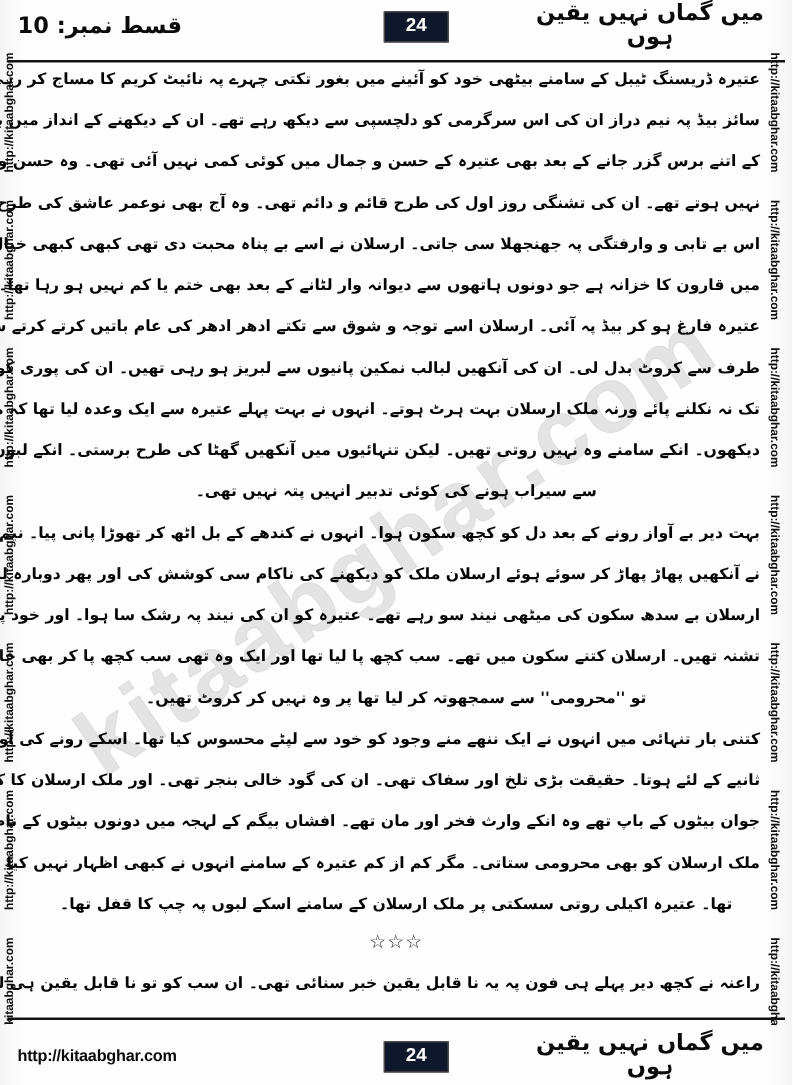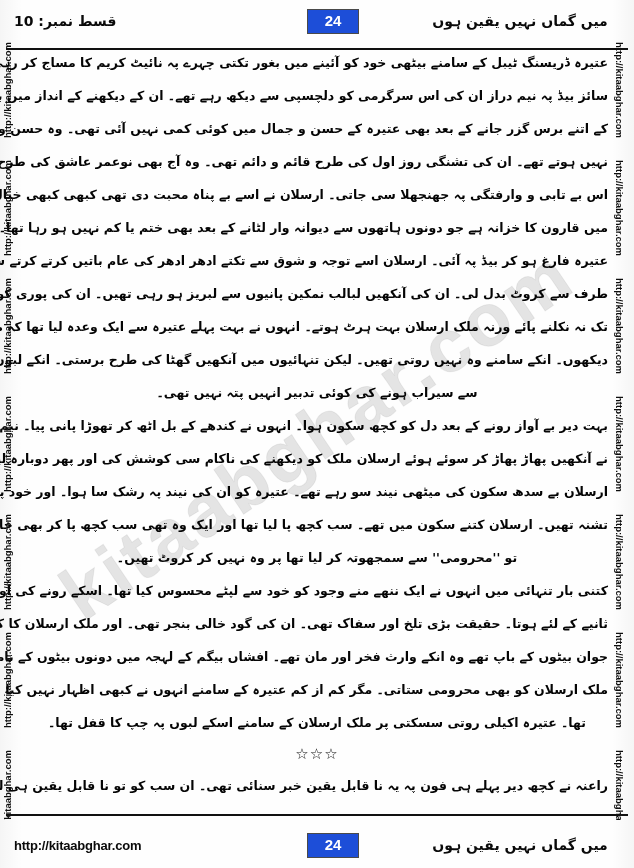--- a/index.html
+++ b/index.html
@@ -33,26 +33,26 @@
   .bar .left{flex:0 0 auto;width:200px;text-align:left;}
   .bar .mid{flex:1 1 auto;text-align:center;}
   .bar .right{flex:0 0 auto;width:200px;text-align:center;}
 
   .urdu{
     direction:rtl;unicode-bidi:bidi-override;
     font-family:"DejaVu Sans", sans-serif;
     font-weight:700;
     letter-spacing:-0.4px;
   }
-  .hdr-urdu{font-size:14px;line-height:18px;color:#0a0a0a;}
+  .hdr-urdu{font-size:18px;line-height:18px;color:#0a0a0a;}
   .hdr-lat{font-size:13px;font-weight:700;color:#0a0a0a;letter-spacing:-0.2px;}
 
   .pagebadge{
     display:inline-block;
-    background:#1d4ed8;color:#fff;
+    background:#0f172a;color:#fff;
     font-size:15px;font-weight:700;
     padding:3px 17px 4px 17px;
     line-height:16px;
     border:1px solid #4a4a4a;
     margin-left:32px;
   }
 
   .rule{
     position:absolute;left:6px;right:6px;
     border:0;border-top:2px solid #111;

